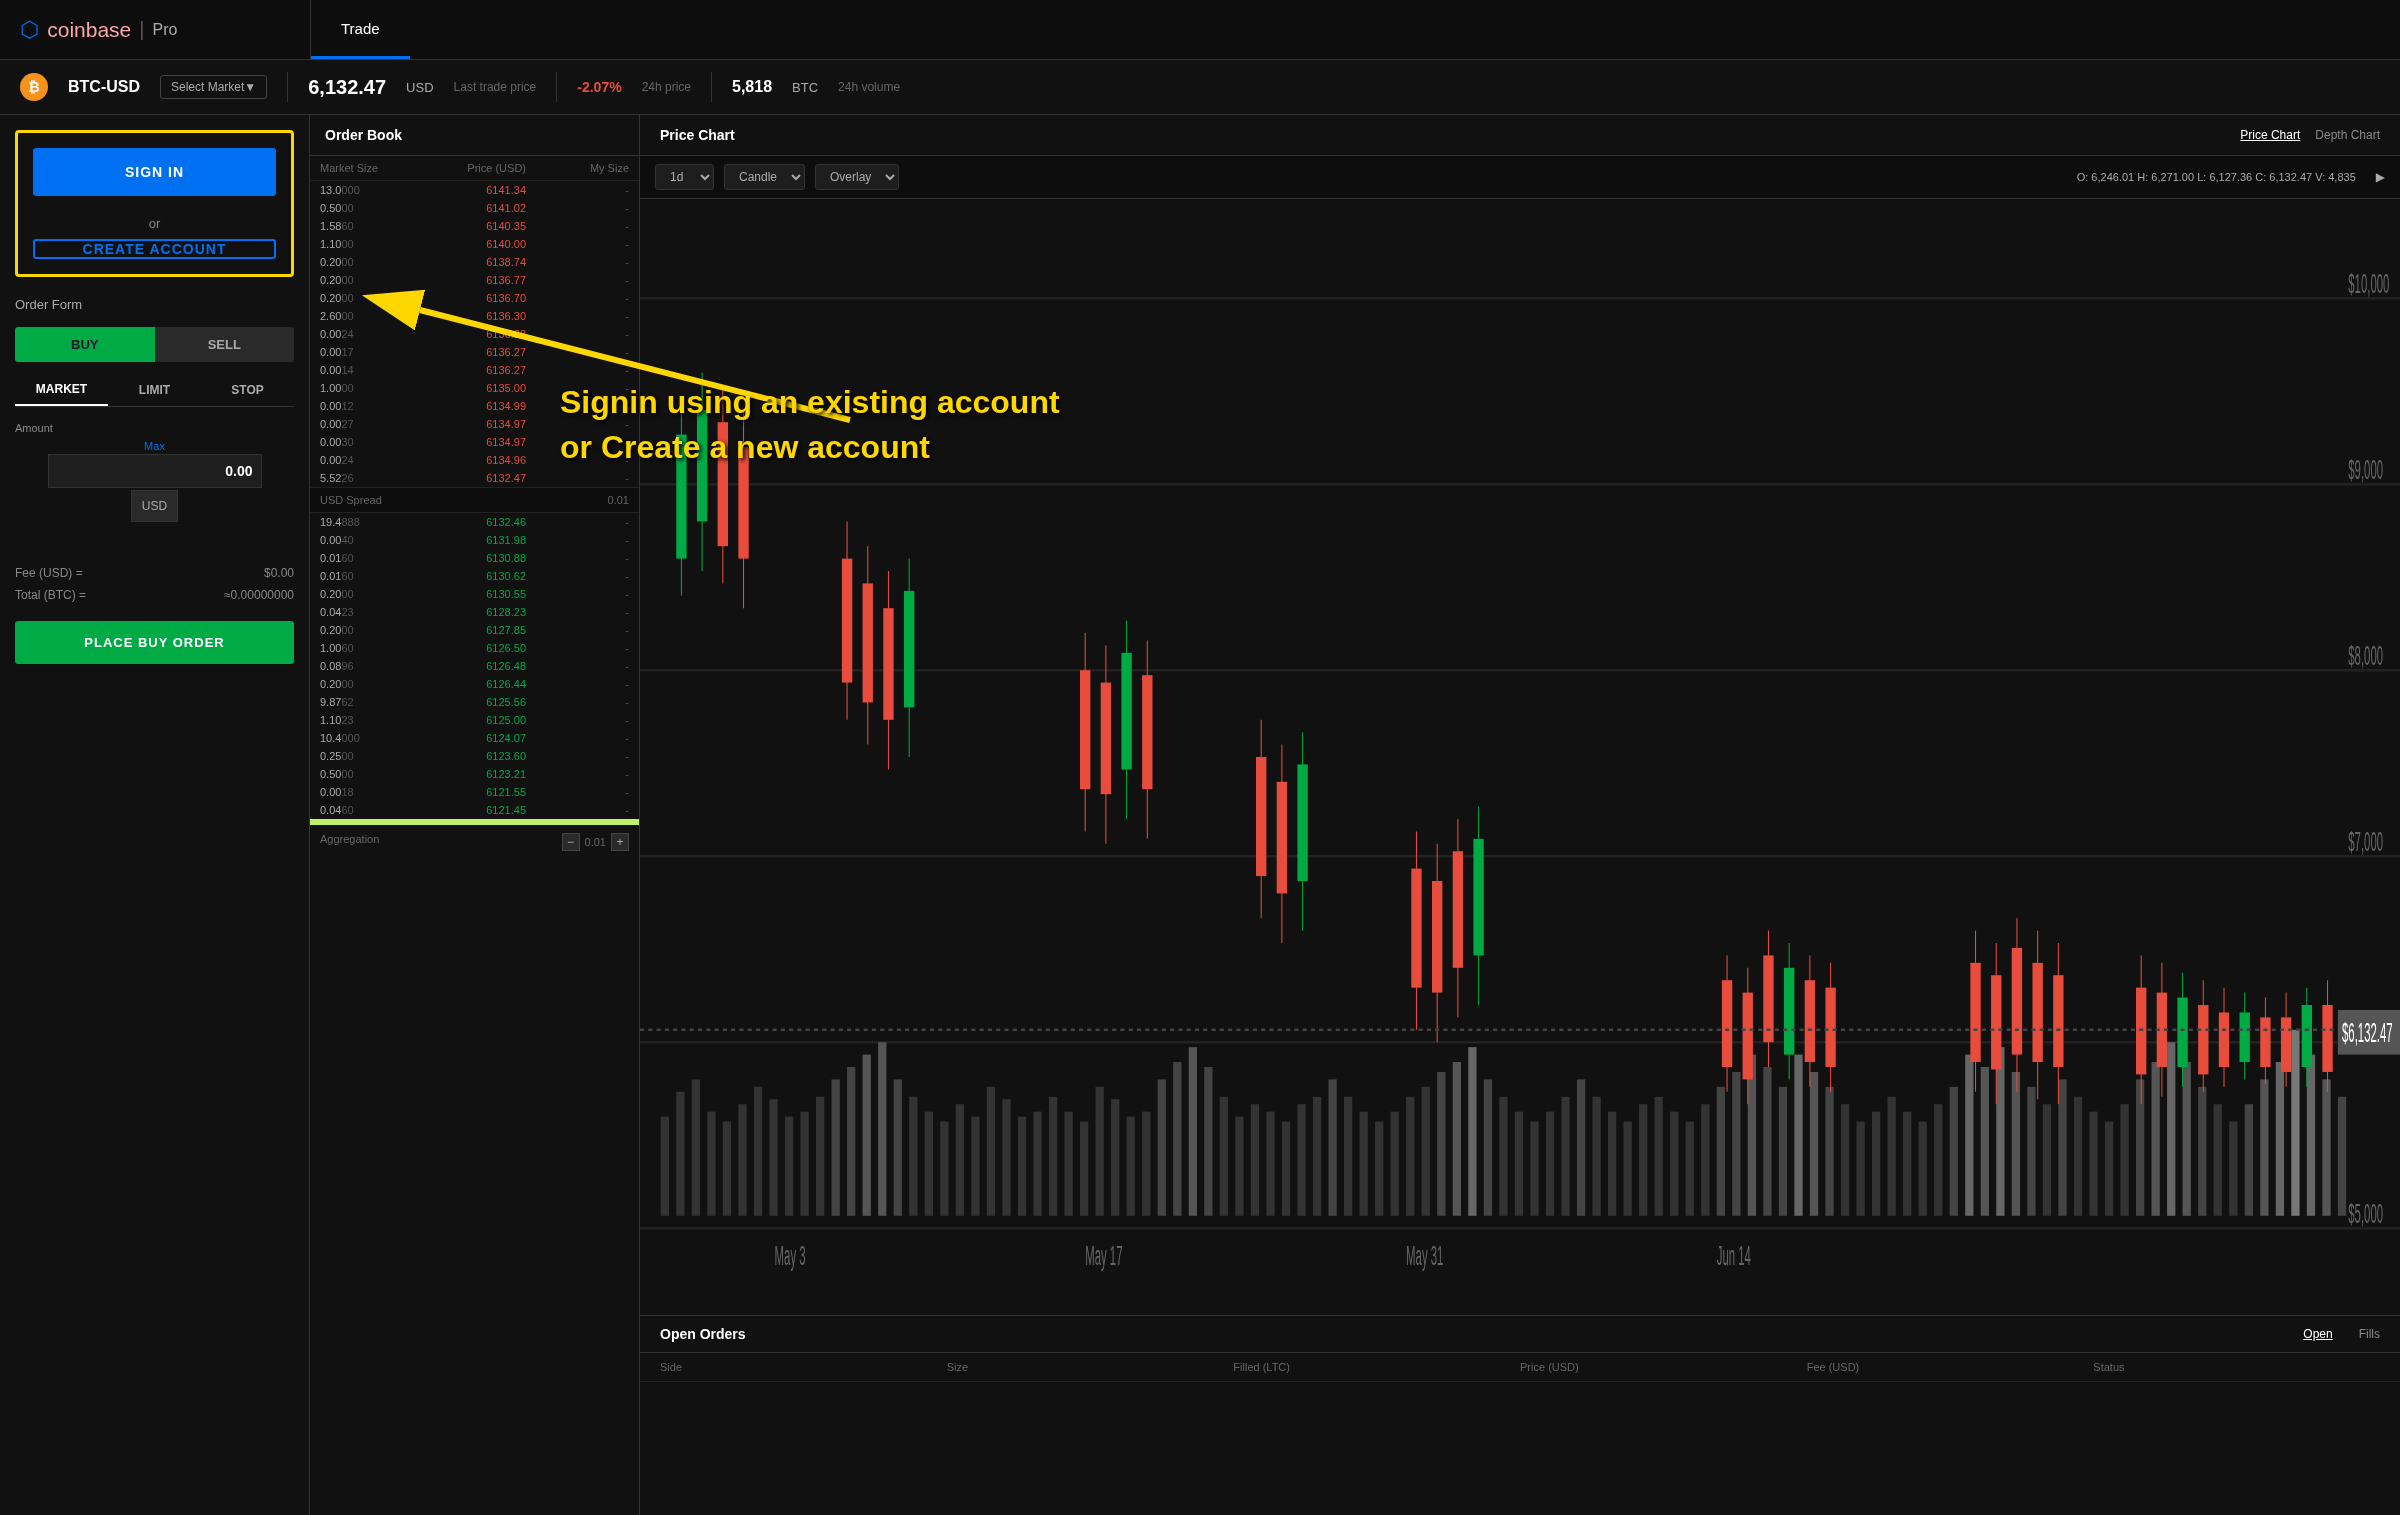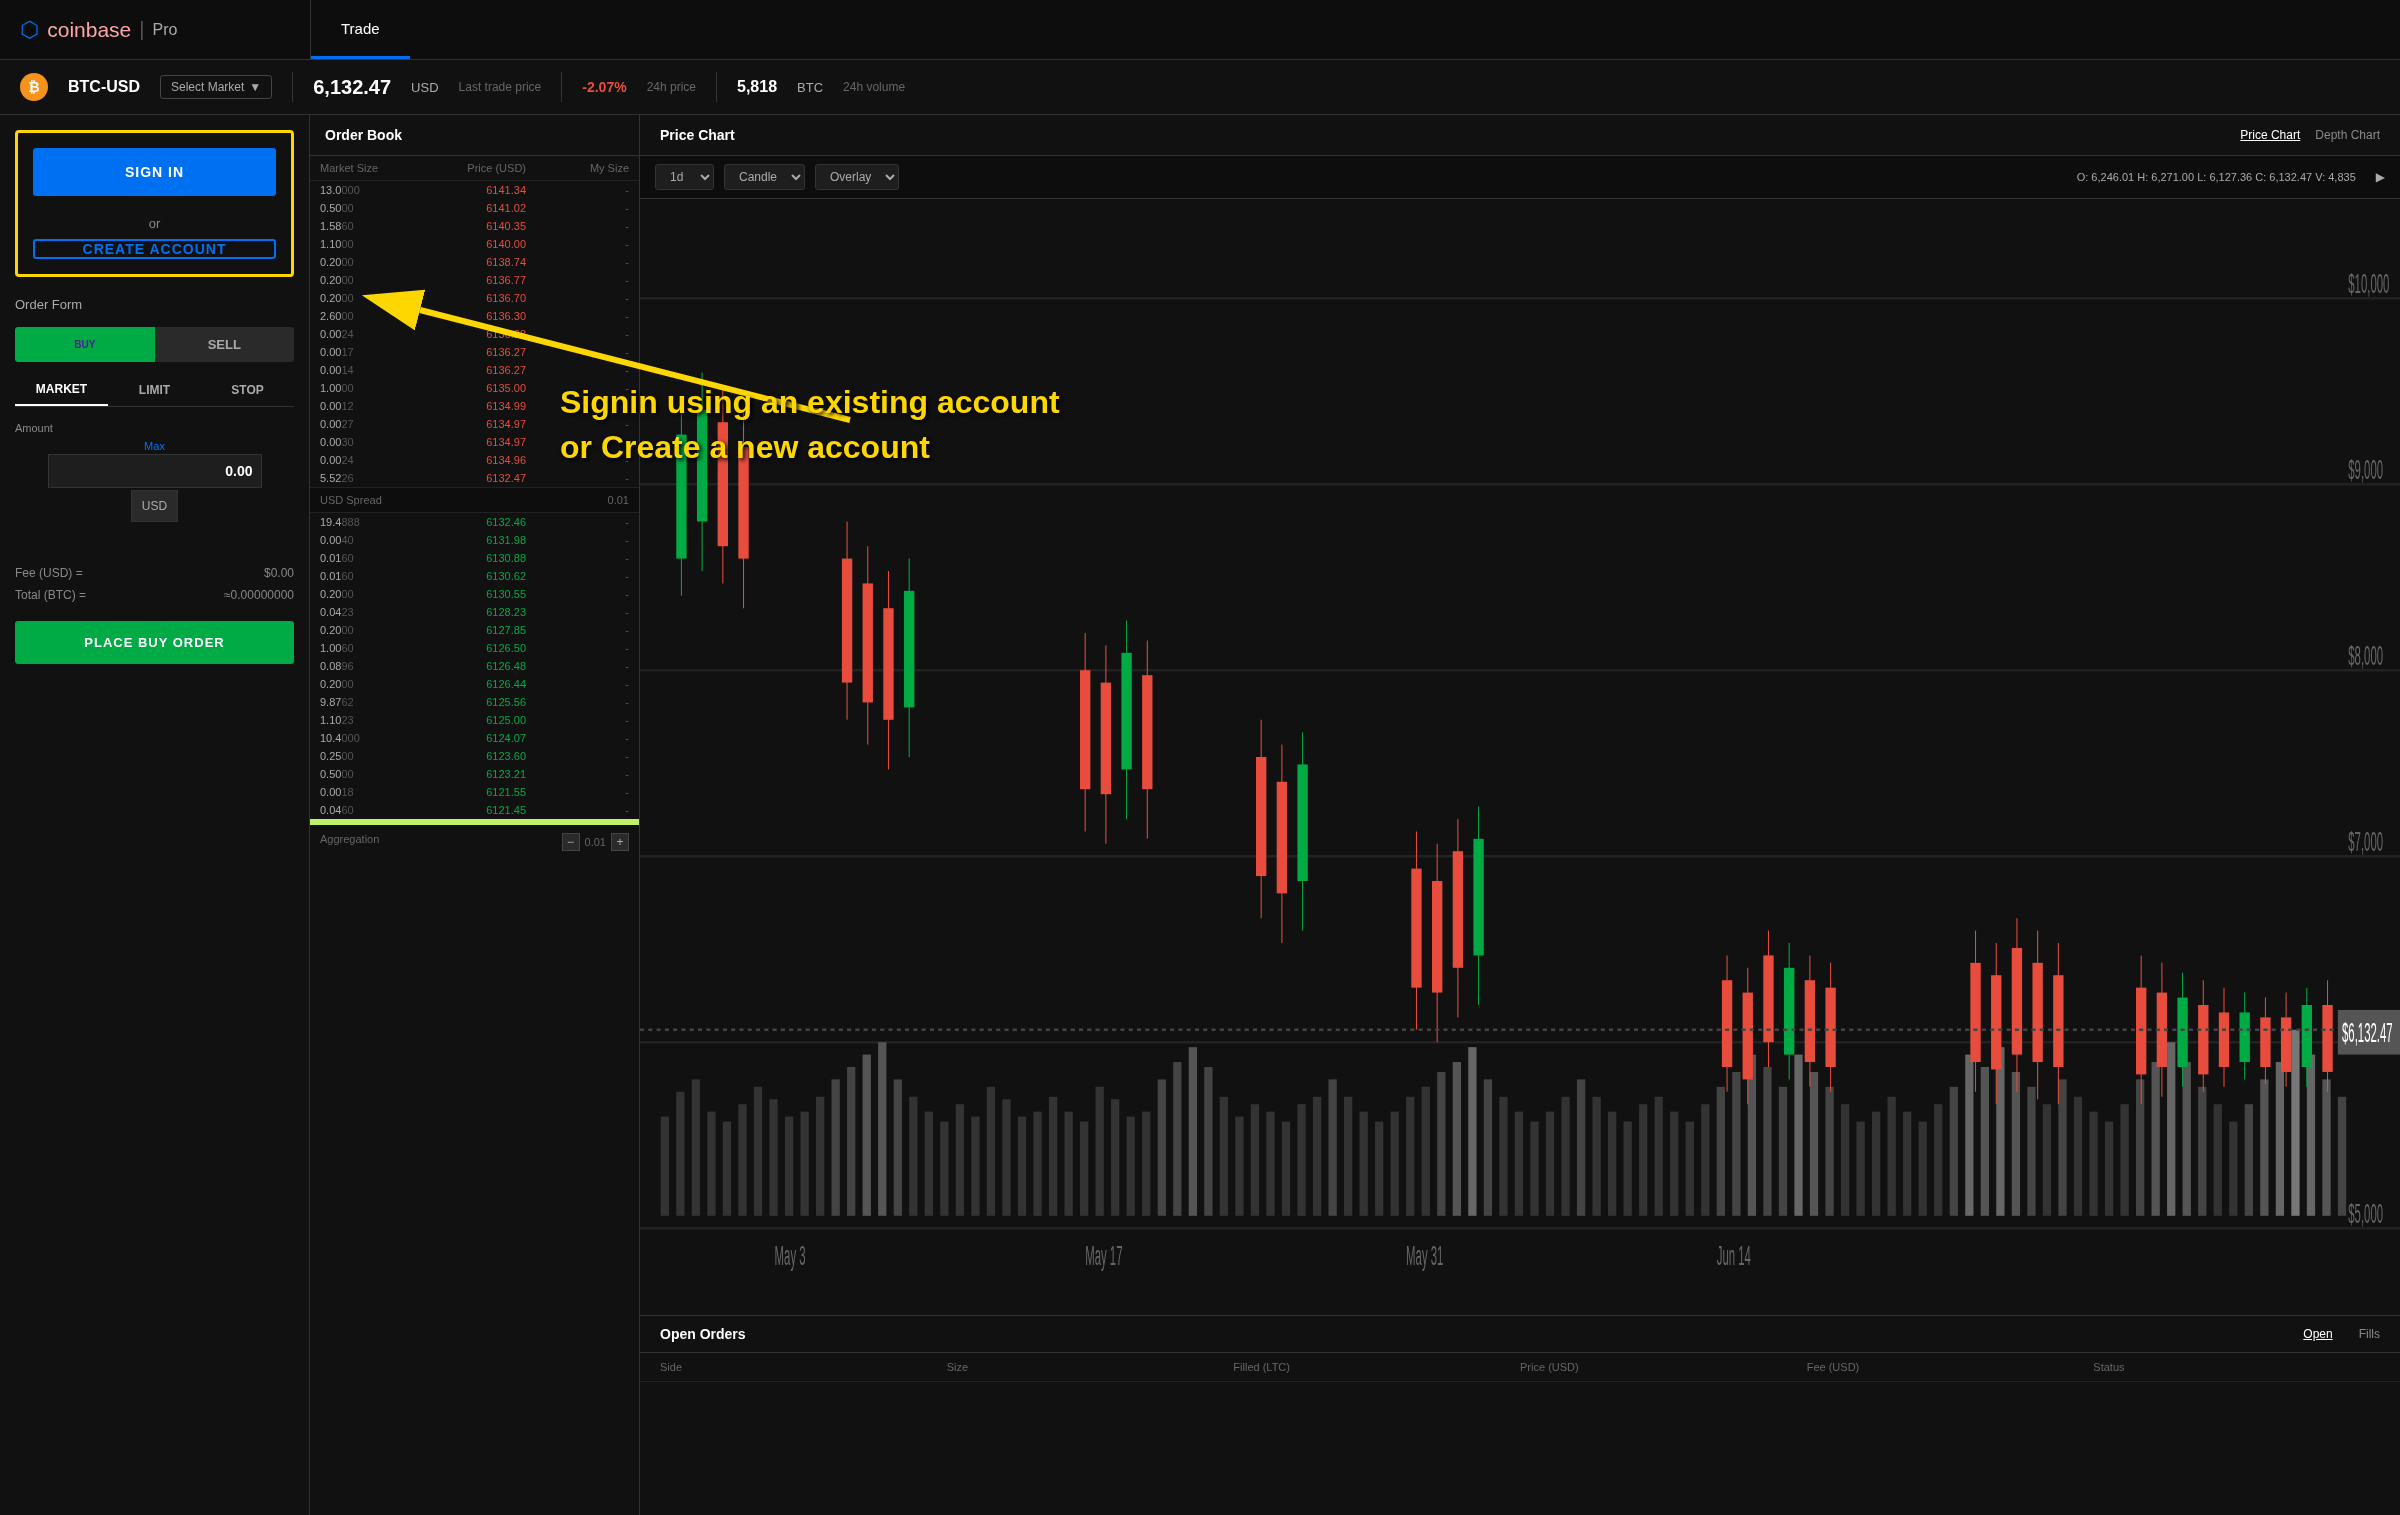--- a/index.html
+++ b/index.html
@@ -11,21 +11,21 @@
     .logo-text { color: #fca5a5; font-size: 21px; font-weight: 400; }
     .logo-divider { color: #555; font-size: 20px; }
     .logo-pro { color: #aaa; font-size: 16px; font-weight: 400; }
     .header-nav { display: flex; align-items: stretch; height: 100%; border-left: 1px solid #333; }
     .nav-tab { display: flex; align-items: center; padding: 0 30px; color: #fff; font-size: 15px; cursor: pointer; border-bottom: 3px solid #0070f3; }
 
     
     .ticker-bar { background: #111; height: 55px; display: flex; align-items: center; padding: 0 20px; gap: 20px; border-bottom: 1px solid #333; }
     .btc-icon { width: 28px; height: 28px; background: #f7931a; border-radius: 50%; display: flex; align-items: center; justify-content: center; color: #fff; font-weight: bold; font-size: 14px; }
     .pair-name { color: #fff; font-size: 16px; font-weight: 700; }
-    .select-market { background: transparent; border: 1px solid #444; color: #aaa; padding: 4px 10px; border-radius: 3px; font-size: 12px; cursor: pointer; display: flex; align-items: center; gap: 5px; }
+    .select-market { background: transparent; border: 1px solid #444; color: #aaa; padding: 4px 10px; border-radius: 3px; font-size: 12px; cursor: pointer; display: flex; align-items: center; }
     .ticker-price { color: #fff; font-size: 20px; font-weight: 600; }
     .ticker-unit { color: #aaa; font-size: 13px; }
     .ticker-label { color: #666; font-size: 12px; }
     .ticker-change { color: #e74c3c; font-size: 14px; font-weight: 600; }
     .ticker-volume { color: #fff; font-size: 16px; font-weight: 600; }
     .ticker-separator { width: 1px; height: 30px; background: #333; }
 
     
     .main { display: flex; height: calc(1515px - 115px); }
 
@@ -34,21 +34,21 @@
 
     
     .auth-box { border: 3px solid #ffd700; border-radius: 4px; padding: 15px; background: #111; margin-bottom: 20px; }
     .signin-btn { width: 100%; background: #0070f3; color: #fff; border: none; padding: 16px; font-size: 14px; font-weight: 700; letter-spacing: 1px; cursor: pointer; border-radius: 3px; margin-bottom: 12px; }
     .or-text { text-align: center; color: #888; margin: 8px 0; font-size: 13px; }
     .create-btn { width: 100%; background: transparent; color: #0070f3; border: 2px solid #0070f3; font-size: 14px; font-weight: 700; letter-spacing: 1px; cursor: pointer; border-radius: 3px; }
 
     
     .order-form-title { color: #aaa; font-size: 13px; margin-bottom: 15px; }
     .buy-sell-tabs { display: flex; margin-bottom: 12px; }
-    .buy-tab { flex: 1; background: #00aa44; color: #4c1d95; border: none; padding: 10px; font-size: 10px; font-weight: 700; cursor: pointer; border-radius: 3px 0 0 3px; }
+    .buy-tab { flex: 1; background: #00aa44; color: #0f172a; border: none; padding: 10px; font-size: 13px; font-weight: 700; cursor: pointer; border-radius: 3px 0 0 3px; }
     .sell-tab { flex: 1; background: #2a2a2a; color: #aaa; border: none; padding: 10px; font-size: 13px; font-weight: 700; cursor: pointer; border-radius: 0 3px 3px 0; }
     .order-type-tabs { display: flex; margin-bottom: 15px; border-bottom: 1px solid #333; }
     .order-type-tab { flex: 1; background: transparent; color: #aaa; border: none; padding: 8px; font-size: 12px; font-weight: 700; cursor: pointer; }
     .order-type-tab.active { color: #fff; border-bottom: 2px solid #fff; }
     .form-label { color: #888; font-size: 11px; margin-bottom: 6px; }
     .amount-row { display: flex; align-items: center; gap: 2px; margin-bottom: 10px; flex-direction: column; }
     .max-link { color: #0070f3; font-size: 11px; cursor: pointer; padding: 0 5px; }
     .amount-input { flex: 1; background: #1e1e1e; border: 1px solid #333; color: #fff; padding: 8px; font-size: 14px; font-weight: 700; text-align: right; }
     .amount-currency { background: #2a2a2a; border: 1px solid #333; color: #aaa; padding: 8px 10px; font-size: 12px; }
     .fee-row { display: flex; justify-content: space-between; color: #888; font-size: 12px; padding: 4px 0; }

